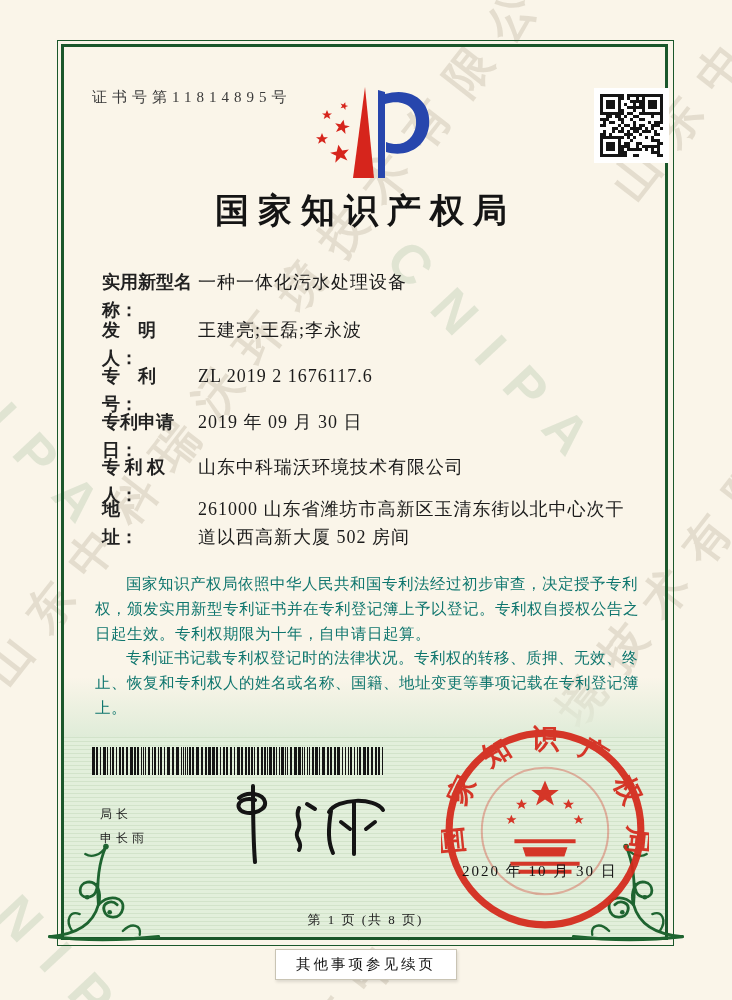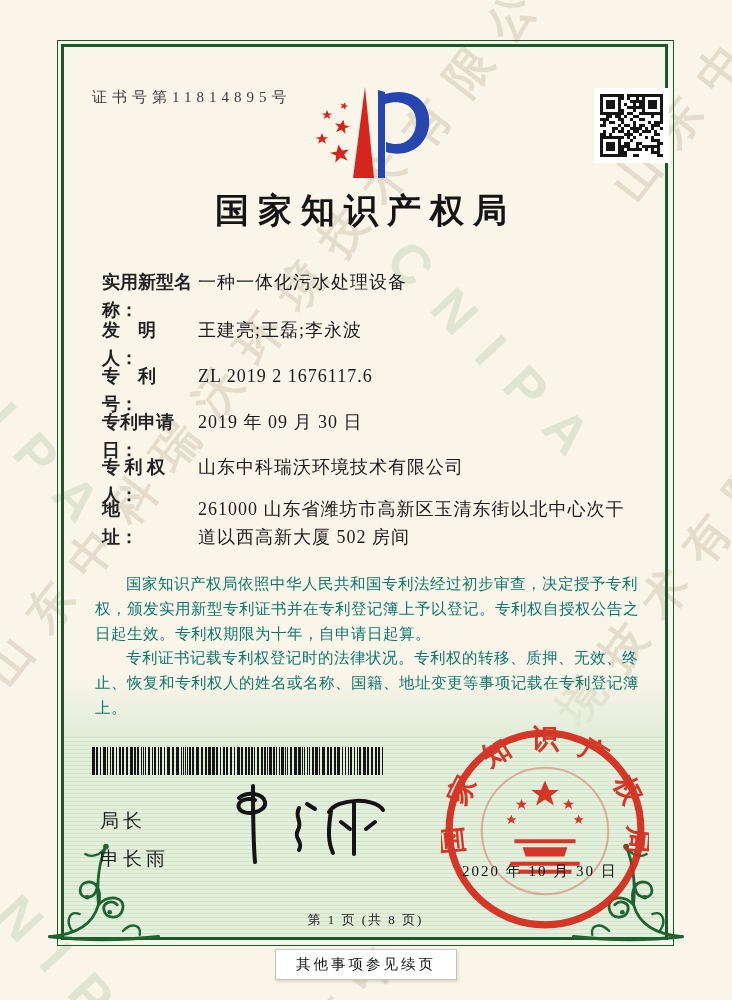--- a/index.html
+++ b/index.html
@@ -49,21 +49,21 @@
   .pair2 .field-label{width:auto;margin-right:4px;}
   .pair2 .field-value{width:auto;}
 
   .paras{position:absolute;left:95px;top:572px;width:548px;font-size:15.5px;line-height:1.6;
          color:#0f766e;letter-spacing:0.5px;}
   .paras p{margin:0;text-indent:2em;}
 
   .barcode{position:absolute;left:92px;top:747px;width:300px;height:28px;font-size:0;}
   .barcode i{display:inline-block;height:100%;background:#141414;}
 
-  .director{position:absolute;left:100px;top:802px;font-size:19px;letter-spacing:4px;color:#1b1b1b;line-height:2.0;}
+  .director{position:absolute;left:100px;top:802px;font-size:12px;letter-spacing:4px;color:#1b1b1b;line-height:2.0;}
   .sig{position:absolute;left:195px;top:780px;width:212px;height:90px;}
 
   .seal{position:absolute;left:441px;top:725px;width:208px;height:208px;z-index:6;}
   .seal-date{position:absolute;left:462px;top:862px;font-size:15px;letter-spacing:2px;color:#141414;z-index:7;}
 
   .page-no{position:absolute;left:57px;top:911px;width:617px;text-align:center;
            font-size:13px;letter-spacing:2px;color:#222;z-index:6;}
   .note-box{position:absolute;left:50%;top:949px;transform:translateX(-50%);
             background:#ffffff;border:1px solid #c9c4b4;box-shadow:1px 2px 3px rgba(0,0,0,0.12);
             padding:5px 20px;font-size:14.5px;letter-spacing:3px;color:#141414;z-index:6;}

